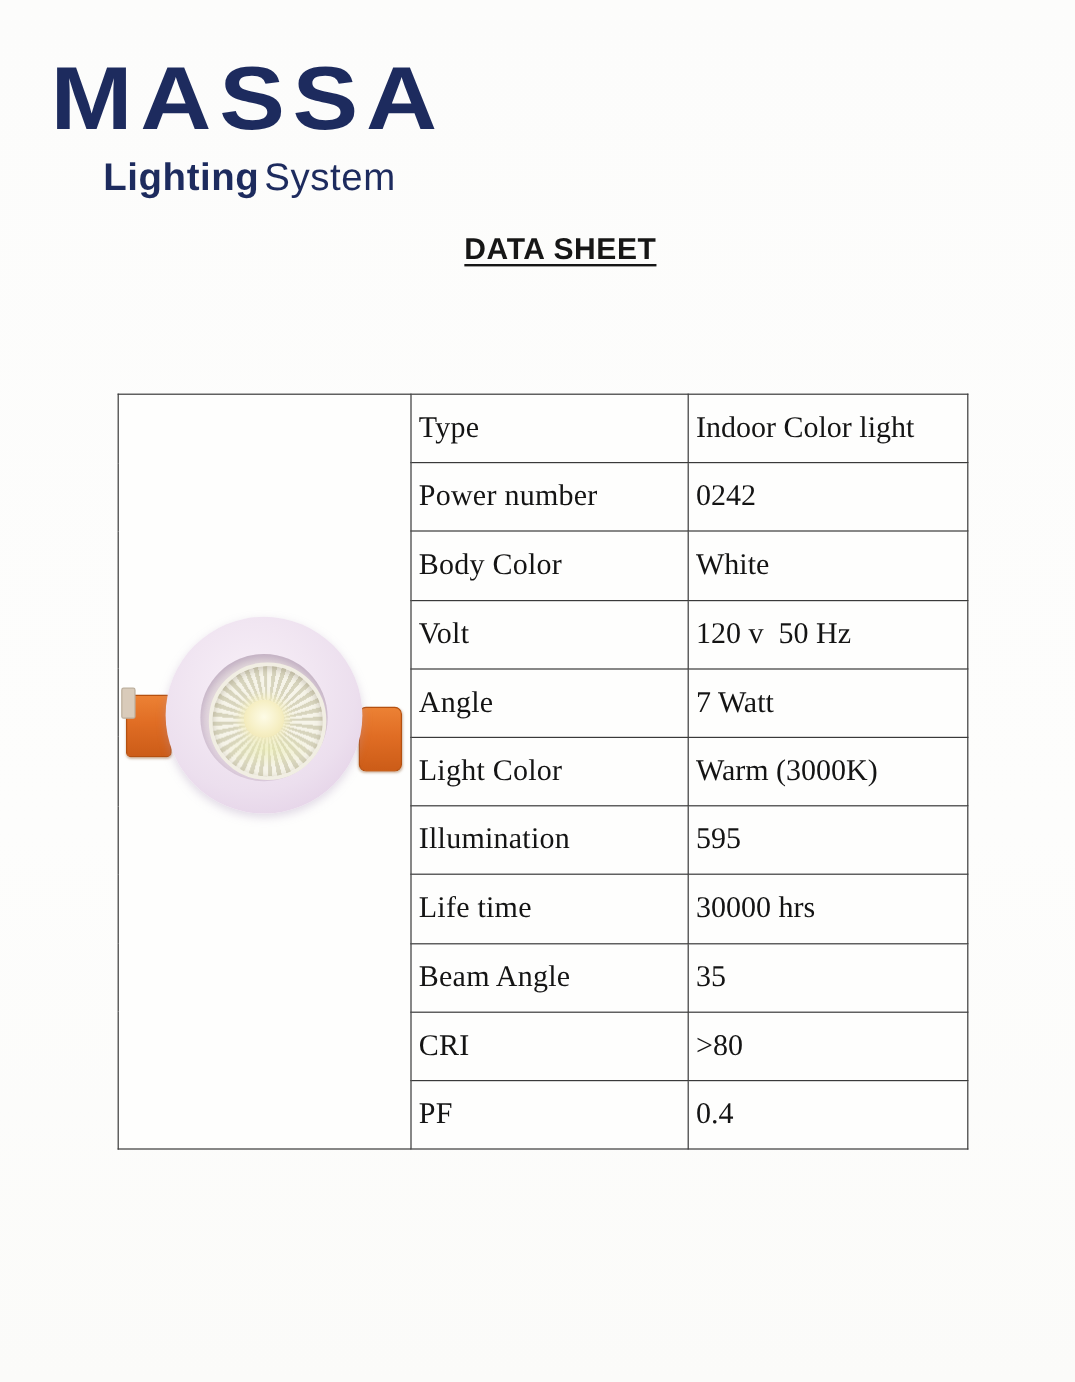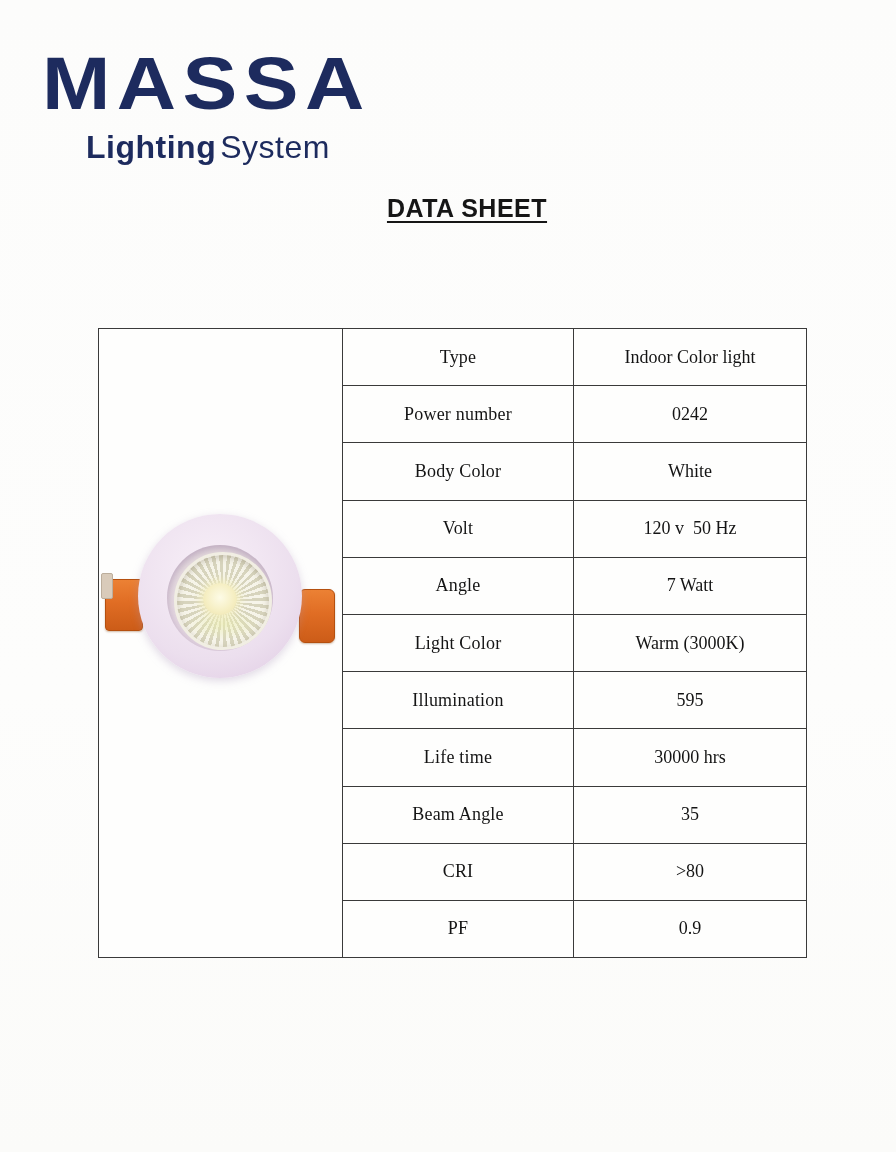--- a/index.html
+++ b/index.html
@@ -46,22 +46,22 @@
   
   table.spec {
     position: absolute; left: 98px; top: 328px;
     width: 708px; border-collapse: collapse; table-layout: fixed;
     font-family: "Liberation Serif", "DejaVu Serif", serif;
     color: #141414;
   }
   table.spec td {
     border: 1px solid #3a3a3a;
     height: 56.2px; padding: 0 6px;
-    text-align: center; vertical-align: middle;
-    font-size: 18px;
+    vertical-align: middle;
+    font-size: 25px;
     background: #fefefd;
   }
   td.label-cell { letter-spacing: 0.2px; }
   td.value-cell { white-space: pre-wrap; }
   td.img-cell { padding: 0; position: relative; background: #fefefd; }
 
   
   .lamp-stage {
     position: absolute; left: 6px; top: 162px;
     width: 232px; height: 220px;
@@ -174,18 +174,18 @@
       <tr>
         <td class="label-cell">Beam Angle</td>
         <td class="value-cell">35</td>
       </tr>
       <tr>
         <td class="label-cell">CRI</td>
         <td class="value-cell">&gt;80</td>
       </tr>
       <tr>
         <td class="label-cell">PF</td>
-        <td class="value-cell">0.9</td>
+        <td class="value-cell">0.4</td>
       </tr>
     </tbody>
   </table>
 
 </div>
 
 </body></html>

